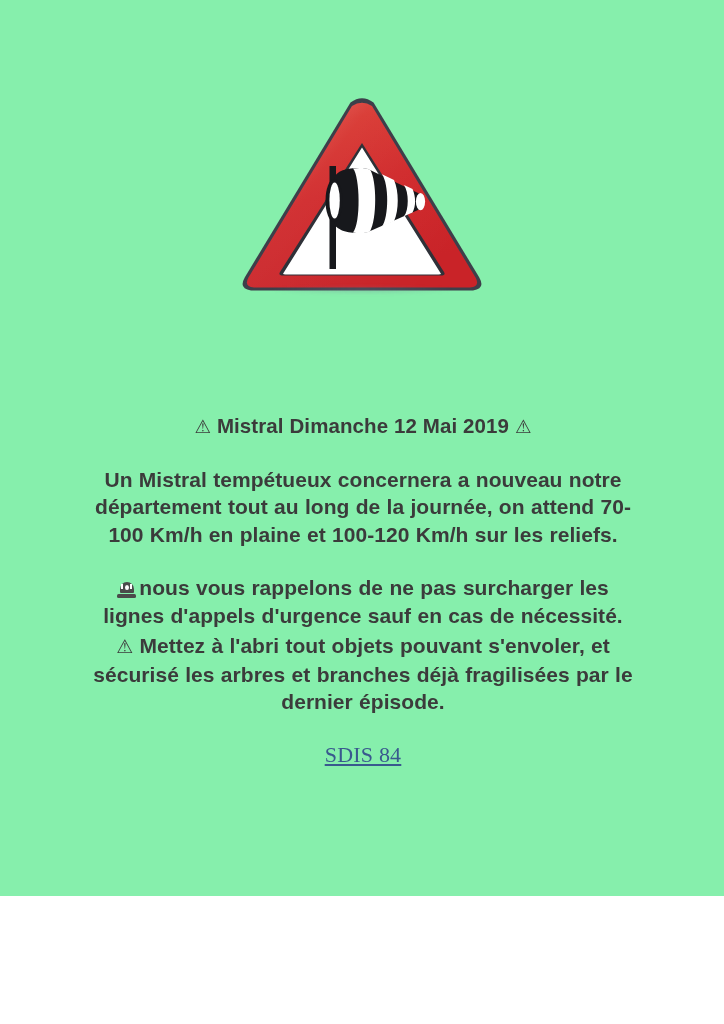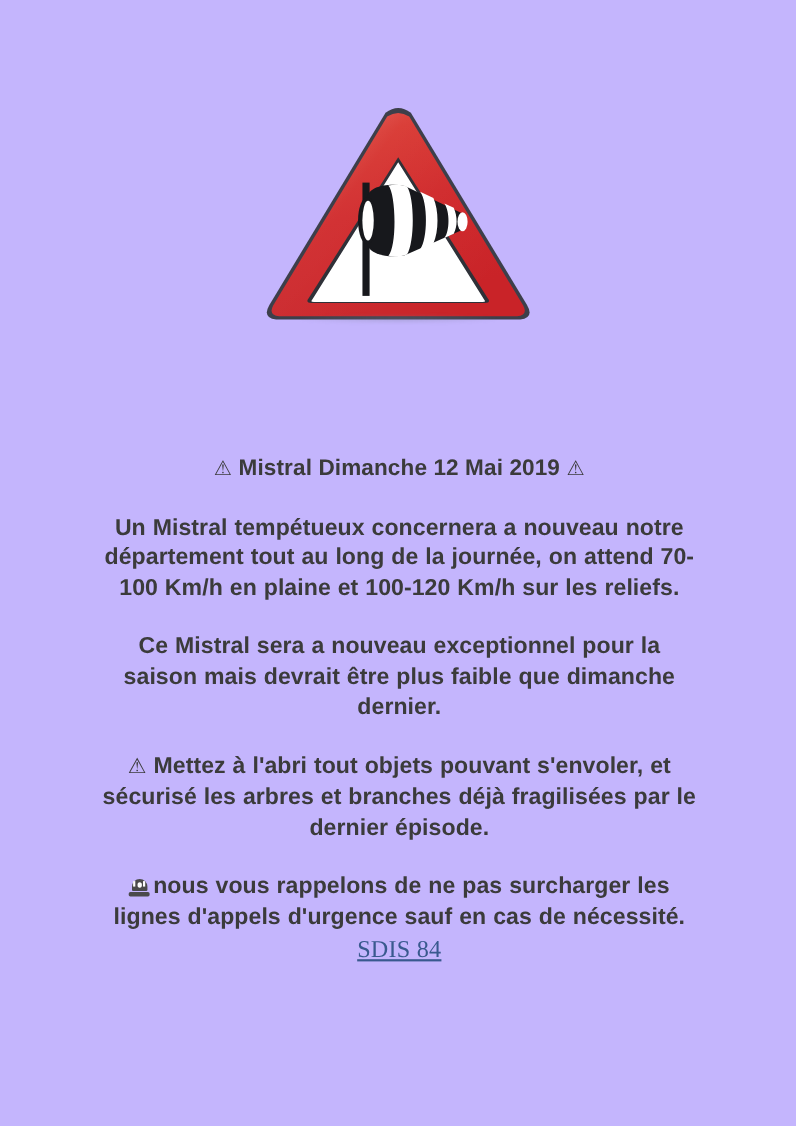--- a/index.html
+++ b/index.html
@@ -11,22 +11,22 @@
   body {
     width: 724px;
     height: 1024px;
     overflow: hidden;
     font-family: "Liberation Sans", sans-serif;
   }
 
   .page {
     position: relative;
     width: 724px;
-    height: 1024px;
-    background: #c4b5fd;
+    height: 896px;
+    background: #86efac;
     box-sizing: border-box;
   }
 
   
   .sign-area {
     position: absolute;
     left: 0;
     top: 96px;
     width: 724px;
     height: 210px;
@@ -225,33 +225,32 @@
   <div class="content">
 
     <p class="doc-title">
       <span class="title-glyph">⚠</span>
       <span>Mistral Dimanche 12 Mai 2019</span>
       <span class="title-glyph">⚠</span>
     </p>
 
     <p class="para">Un Mistral tempétueux concernera a nouveau notre département tout au long de la journée, on attend 70-100 Km/h en plaine et 100-120 Km/h sur les reliefs.</p>
 
-    <p class="para">Ce Mistral sera a nouveau exceptionnel pour la saison mais devrait être plus faible que dimanche dernier.</p>
-
-    <p class="para">
-      <span class="warn-glyph">⚠</span>
-      <span>Mettez à l'abri tout objets pouvant s'envoler, et sécurisé les arbres et branches déjà fragilisées par le dernier épisode.</span>
-    </p>
 
     <p class="para last">
       <span class="beacon-icon">
         <span class="dome"></span>
         <span class="ray-l"></span>
         <span class="eye"></span>
         <span class="ray-r"></span>
         <span class="base"></span>
       </span><span>nous vous rappelons de ne pas surcharger les lignes d'appels d'urgence sauf en cas de nécessité.</span>
     </p>
 
+    <p class="para">
+      <span class="warn-glyph">⚠</span>
+      <span>Mettez à l'abri tout objets pouvant s'envoler, et sécurisé les arbres et branches déjà fragilisées par le dernier épisode.</span>
+    </p>
+
     <a class="sdis-link" href="#">SDIS 84</a>
 
   </div>
 </div>
 
 </body></html>

